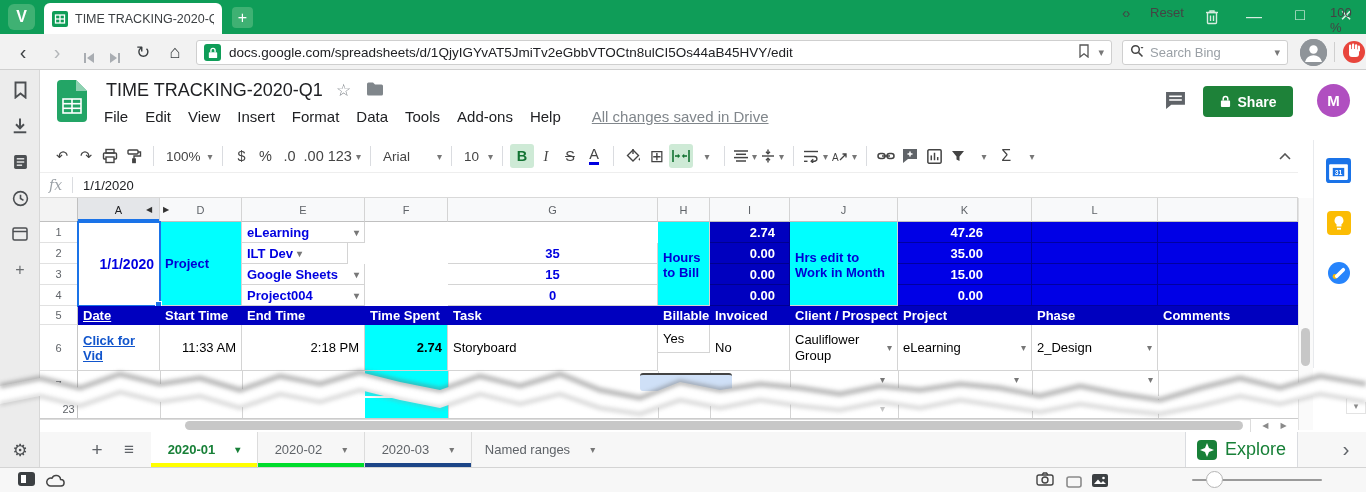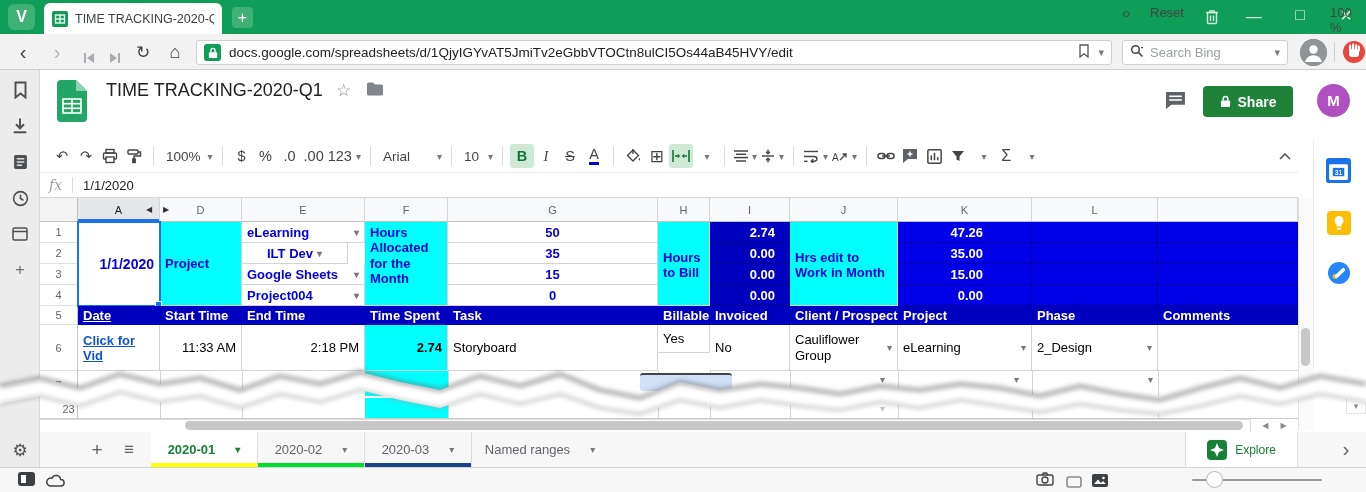--- a/index.html
+++ b/index.html
@@ -93,21 +93,21 @@
   .tear{position:absolute;left:0;top:364px;width:1366px;height:56px;pointer-events:none;z-index:40;}
 
   
   .tabsbar{position:absolute;left:40px;top:432px;width:1326px;height:35px;background:#f7f7f7;}
   .addsheet{position:absolute;left:44px;top:5px;width:26px;height:26px;font-size:19px;color:#5f6368;}
   .allsheets{position:absolute;left:76px;top:5px;width:26px;height:26px;font-size:17px;color:#5f6368;}
   .stab{position:absolute;top:0;height:35px;display:flex;align-items:center;justify-content:center;gap:16px;font-size:13px;color:#5f6368;border-right:1px solid #dcdcdc;}
   .stab .strip{position:absolute;left:0;bottom:0;width:100%;height:4px;}
   .stab.active{background:#fff;color:#188038;font-weight:bold;}
   .explorebox{position:absolute;left:1145px;top:0;width:113px;height:35px;background:#fff;border-left:1px solid #dadce0;border-right:1px solid #dadce0;display:flex;align-items:center;justify-content:center;gap:8px;}
-  .explorelab{color:#188038;font-size:12px;}
+  .explorelab{color:#188038;font-size:18px;}
   .sidechev{position:absolute;left:1292px;top:2px;width:28px;height:30px;font-size:21px;color:#5f6368;}
 
   
   .statusbar{position:absolute;left:0;top:467px;width:1366px;height:25px;background:#f7f7f7;border-top:1px solid #d4d4d4;}
   .sbtxt{position:absolute;top:5px;font-size:13px;color:#444;}
   .sltrack{position:absolute;left:1192px;top:479px;width:130px;height:2px;background:#9a9a9a;border-radius:1px;}
   .slknob{position:absolute;left:1206px;top:471px;width:17px;height:17px;background:#fff;border:1px solid #b5b5b5;border-radius:50%;}
 </style>
 </head>
 <body>
@@ -282,20 +282,32 @@
           </g>
         </svg>
     </span>
     <div class="doc-title">TIME TRACKING-2020-Q1</div>
     <div class="staricon">☆</div>
     <span style="position:absolute;left:326px;top:12px;">
       <svg width="17" height="14" viewBox="0 0 17 14">
           <path d="M1 2 a1.5 1.5 0 0 1 1.5 -1.5 h4.5 l2 2 h6.5 a1.5 1.5 0 0 1 1.5 1.5 v8 a1.5 1.5 0 0 1 -1.5 1.5 h-13 a1.5 1.5 0 0 1 -1.5 -1.5 z" fill="#80868b"></path>
         </svg>
     </span>
+    <div class="menus">
+      <span>File</span>
+      <span>Edit</span>
+      <span>View</span>
+      <span>Insert</span>
+      <span>Format</span>
+      <span>Data</span>
+      <span>Tools</span>
+      <span>Add-ons</span>
+      <span>Help</span>
+      <span class="save-status">All changes saved in Drive</span>
+    </div>
     <span style="position:absolute;left:1125px;top:21px;">
       <svg width="21" height="19" viewBox="0 0 20 18">
           <path d="M1 1 h18 v12 h-13 l-5 4 z" fill="#5f6368"></path>
           <line x1="4" y1="5" x2="16" y2="5" stroke="#fff" stroke-width="1.5"></line>
           <line x1="4" y1="8.5" x2="16" y2="8.5" stroke="#fff" stroke-width="1.5"></line>
         </svg>
     </span>
     <div class="sharebtn">
       <svg width="11" height="13" viewBox="0 0 12 14">
           <rect x="1" y="6" width="10" height="7" rx="1" fill="#fff"></rect>
@@ -549,37 +561,31 @@
   <div class="cell rt btxt" style="left:78px;top:222px;width:82px;height:84px;font-size:14px;">
       <span>1/1/2020</span>
     </div>
   <div class="cell cy" style="left:160px;top:222px;width:82px;height:84px;">
       <span>Project</span>
     </div>
   <div class="cell btxt" style="left:242px;top:222px;width:123px;height:21px;justify-content:space-between;">
       <span>eLearning</span>
       <span class="dd">▾</span>
     </div>
-  <div class="cell btxt" style="left:242px;top:243px;width:106px;height:21px;justify-content:center;">
+  <div class="cell btxt" style="left:242px;top:243px;width:106px;height:21px;justify-content:flex-start;">
       <span>ILT Dev</span>
       <span class="dd">▾</span>
     </div>
   <div class="cell btxt" style="left:242px;top:264px;width:123px;height:21px;justify-content:space-between;">
       <span>Google Sheets</span>
       <span class="dd">▾</span>
     </div>
   <div class="cell btxt" style="left:242px;top:285px;width:123px;height:21px;justify-content:space-between;">
       <span>Project004</span>
       <span class="dd">▾</span>
-    </div>
-  <div class="cell cy wrapc" style="left:365px;top:222px;width:83px;height:84px;">
-      <span>Hours Allocated for the Month</span>
-    </div>
-  <div class="cell cc btxt" style="left:448px;top:222px;width:210px;height:21px;">
-      <span>50</span>
     </div>
   <div class="cell cc btxt" style="left:448px;top:243px;width:210px;height:21px;">
       <span>35</span>
     </div>
   <div class="cell cc btxt" style="left:448px;top:264px;width:210px;height:21px;">
       <span>15</span>
     </div>
   <div class="cell cc btxt" style="left:448px;top:285px;width:210px;height:21px;">
       <span>0</span>
     </div>

